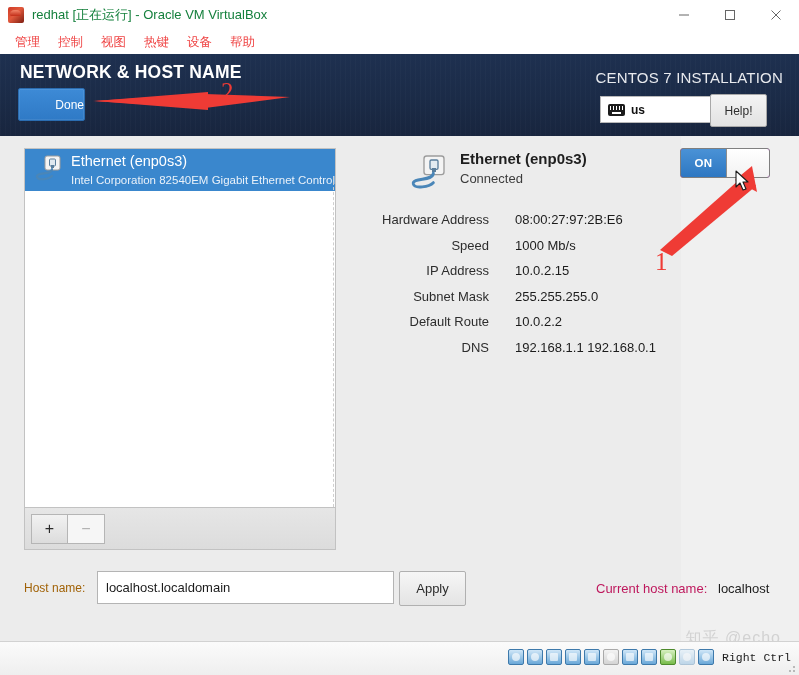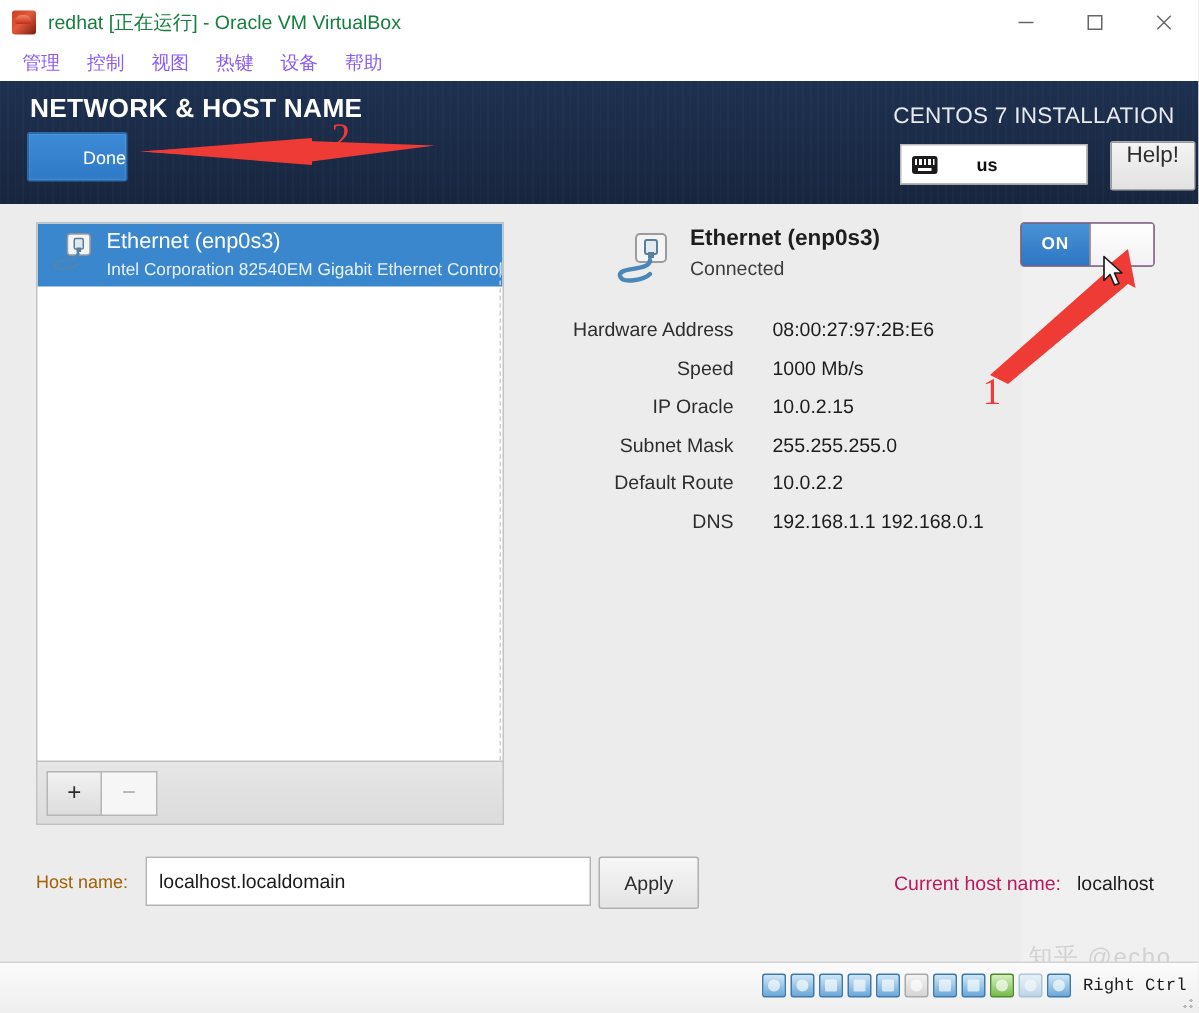--- a/index.html
+++ b/index.html
@@ -36,21 +36,21 @@
     color:#555;font-size:12px;
   }
   .vb-winbtn svg{display:block;}
 
   .vb-menubar{
     position:absolute;left:0;top:30px;width:799px;height:24px;
     background:#ffffff;display:flex;align-items:center;
     padding-left:6px;box-sizing:border-box;
   }
   .vb-menu-item{
-    font-size:12.5px;color:#8b5cf6;padding:2px 9px;white-space:nowrap;
+    font-size:12.5px;color:#ef4444;padding:2px 9px;white-space:nowrap;
   }
 
   
   .hdr{
     position:absolute;left:0;top:54px;width:799px;height:82px;
     background:
       repeating-linear-gradient(90deg, rgba(255,255,255,0.018) 0px, rgba(255,255,255,0.018) 1px, rgba(0,0,0,0) 1px, rgba(0,0,0,0) 5px),
       linear-gradient(180deg,#1e3050 0%,#1b2b47 55%,#18253e 100%);
     overflow:hidden;
   }
@@ -67,39 +67,39 @@
     position:absolute;left:18px;top:34px;width:65px;height:31px;
     background:linear-gradient(180deg,#3d8ad6 0%,#2f7ac6 100%);
     border:1px solid #2a6cb0;border-radius:2px;
     color:#fff;font-size:12px;
     display:flex;align-items:center;justify-content:flex-end;
     box-shadow:0 0 0 1px rgba(255,255,255,0.08) inset;
   }
   .kbd-box{
     position:absolute;right:74px;top:42px;width:125px;height:27px;
     background:#fff;border:1px solid #b9b9b9;
-    display:flex;align-items:center;padding-left:7px;box-sizing:border-box;gap:20px;
+    display:flex;align-items:center;padding-left:7px;box-sizing:border-box;
   }
   .kbd-ico{
     width:17px;height:12px;background:#1c1c1c;border-radius:2px;position:relative;flex:none;
   }
   .kbd-ico:before{
     content:"";position:absolute;left:2px;top:2px;width:13px;height:4px;
     background:repeating-linear-gradient(90deg,#fff 0 1.5px,#1c1c1c 1.5px 3px);
   }
   .kbd-ico:after{
     content:"";position:absolute;left:4px;bottom:2px;width:9px;height:2px;background:#fff;
   }
   .kbd-label{font-size:12px;color:#111;font-weight:bold;margin-left:6px;}
   .help-btn{
-    position:absolute;right:2px;top:40px;width:55px;height:31px;
+    position:absolute;right:32px;top:40px;width:55px;height:31px;
     background:linear-gradient(180deg,#f4f4f4,#e2e2e2);
     border:1px solid #a8a8a8;border-radius:2px;
-    display:flex;justify-content:center;
-    font-size:15px;color:#2e2e2e;
+    display:flex;align-items:center;justify-content:center;
+    font-size:12px;color:#2e2e2e;
   }
 
   
   .body{
     position:absolute;left:0;top:136px;width:681px;height:505px;
     background:#ececec;
   }
 
   
   .dev-list{
@@ -357,21 +357,21 @@
       <div class="fields">
         <div class="frow">
           <div class="flabel">Hardware Address</div>
           <div class="fvalue">08:00:27:97:2B:E6</div>
         </div>
         <div class="frow">
           <div class="flabel">Speed</div>
           <div class="fvalue">1000 Mb/s</div>
         </div>
         <div class="frow">
-          <div class="flabel">IP Oracle</div>
+          <div class="flabel">IP Address</div>
           <div class="fvalue">10.0.2.15</div>
         </div>
         <div class="frow">
           <div class="flabel">Subnet Mask</div>
           <div class="fvalue">255.255.255.0</div>
         </div>
         <div class="frow">
           <div class="flabel">Default Route</div>
           <div class="fvalue">10.0.2.2</div>
         </div>

